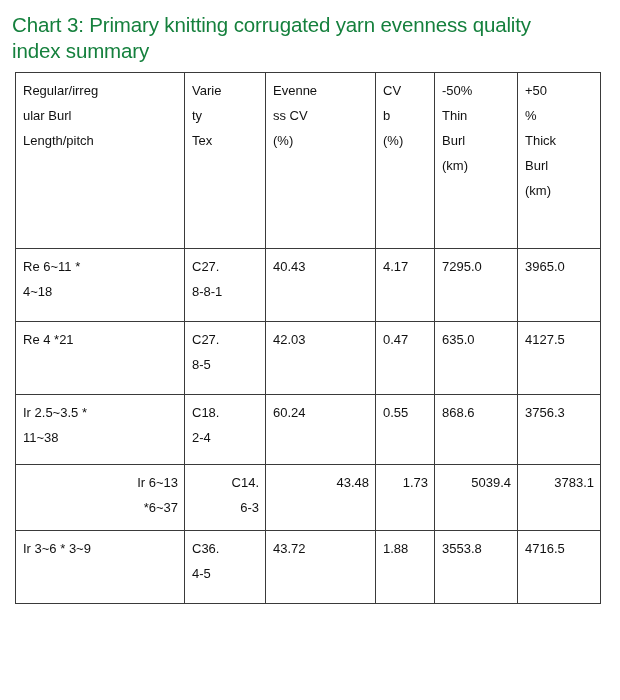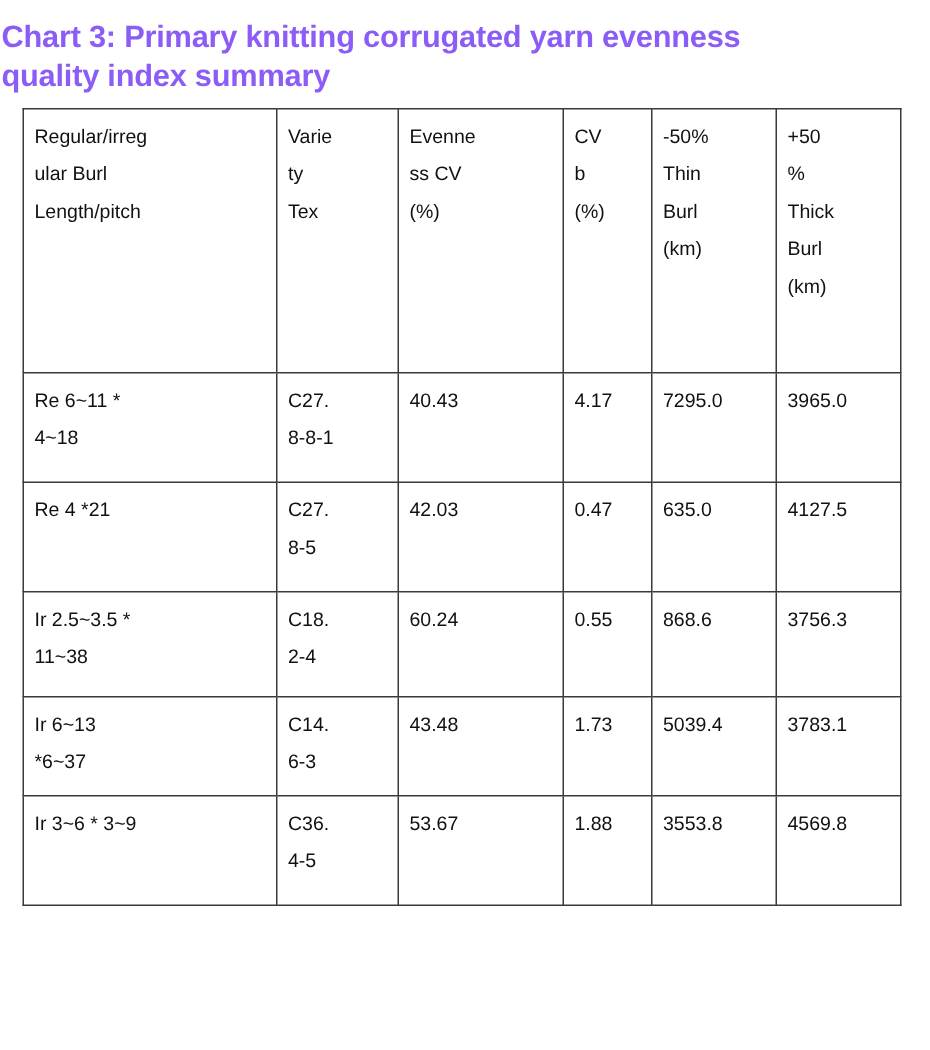--- a/index.html
+++ b/index.html
@@ -19,27 +19,27 @@
   #page {
     position: absolute;
     left: 0; top: 0;
     width: 620px;
     height: 700px;
   }
 
   
   #chart-title {
     position: absolute;
-    left: 1px;
+    left: 12px;
     top: 12px;
     width: 560px;
     font-size: 20.5px;
-    font-weight: bold;
+    font-weight: normal;
     line-height: 26px;
-    color: #8b5cf6;
+    color: #15803d;
     letter-spacing: -0.15px;
     white-space: pre-line;
   }
 
   
   #quality-table {
     position: absolute;
     left: 15px;
     top: 72px;
     width: 585px;
@@ -65,20 +65,21 @@
     height: 168px;
   }
   #quality-table tbody td {
     height: 62px;
   }
   #quality-table tbody tr.tall td {
     height: 65px;
   }
   #quality-table tbody tr.short td {
     height: 58px;
+    text-align: right;
   }
 
   .cell-text {
     display: block;
     white-space: pre-line;
   }
   .align-right {
     text-align: right;
     padding-right: 8px;
   }
@@ -242,29 +243,29 @@
 
       <tr class="tall">
         <td>
           <span class="cell-text">Ir 3~6 * 3~9</span>
         </td>
         <td>
           <span class="cell-text">C36.
 4-5</span>
         </td>
         <td>
-          <span class="cell-text">53.67</span>
+          <span class="cell-text">43.72</span>
         </td>
         <td class="align-right">
           <span class="cell-text">1.88</span>
         </td>
         <td>
           <span class="cell-text">3553.8</span>
         </td>
         <td>
-          <span class="cell-text">4569.8</span>
+          <span class="cell-text">4716.5</span>
         </td>
       </tr>
 
     </tbody>
   </table>
 
 </div>
 
 </body></html>

